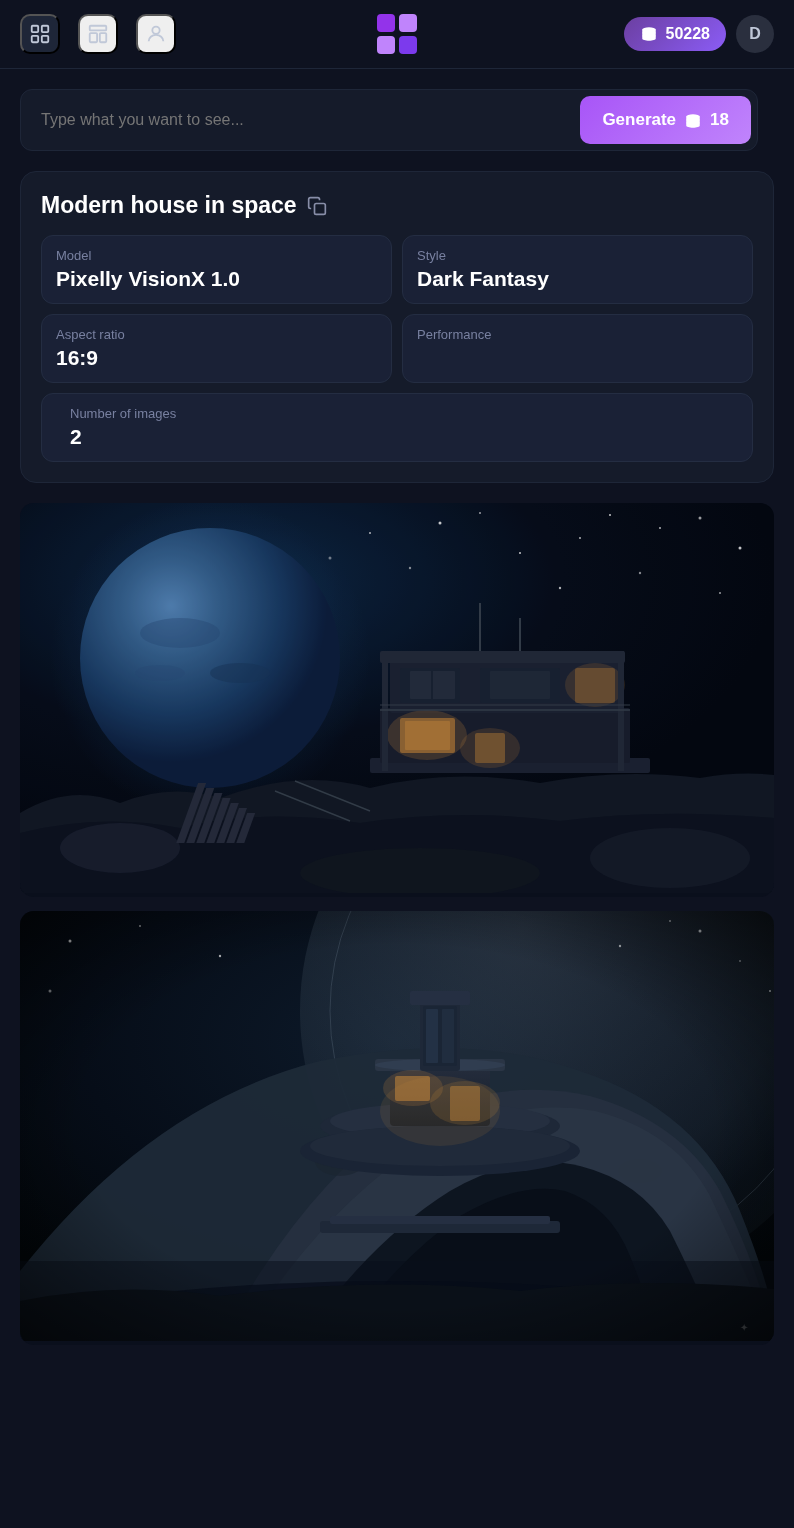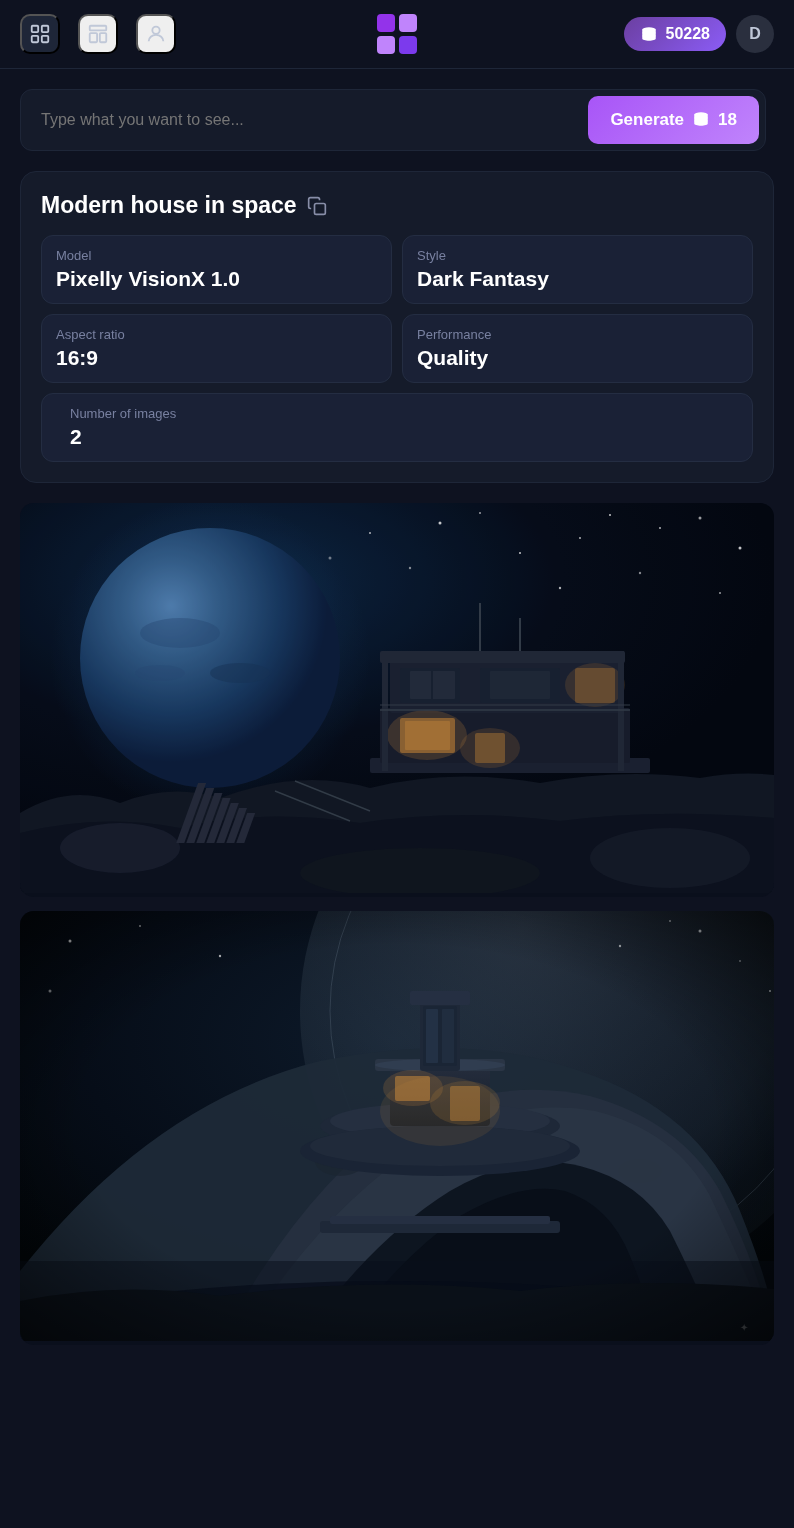--- a/index.html
+++ b/index.html
@@ -87,21 +87,21 @@
       justify-content: center;
       font-size: 16px;
       font-weight: 600;
       color: #c0c8d8;
       cursor: pointer;
       border: none;
     }
 
     
     .search-section {
-      padding: 20px 28px 10px 20px;
+      padding: 20px 36px 10px 20px;
     }
 
     .search-bar {
       display: flex;
       align-items: center;
       background-color: #151b2a;
       border: 1px solid #1e2638;
       border-radius: 12px;
       overflow: hidden;
     }
@@ -111,21 +111,21 @@
       background: transparent;
       border: none;
       outline: none;
       color: #888ea8;
       font-size: 16px;
       padding: 18px 20px;
     }
 
     .generate-btn {
       display: flex;
-      align-items: flex-start;
+      align-items: flex-end;
       gap: 8px;
       background: linear-gradient(135deg, #a855f7, #c084fc);
       border: none;
       border-radius: 10px;
       padding: 14px 22px;
       margin: 6px;
       color: #fff;
       font-size: 17px;
       font-weight: 700;
       cursor: pointer;
@@ -300,21 +300,20 @@
       <div class="setting-value">Dark Fantasy</div>
     </div>
 
     <div class="setting-box">
       <div class="setting-label">Aspect ratio</div>
       <div class="setting-value">16:9</div>
     </div>
 
     <div class="setting-box">
       <div class="setting-label">Performance</div>
-      <div class="setting-value">Quality</div>
     </div>
 
     <div class="setting-box full-width">
       <div class="setting-label">Number of images</div>
       <div class="setting-value">2</div>
     </div>
   </div>
 </div>
 
 <div class="images-section">

